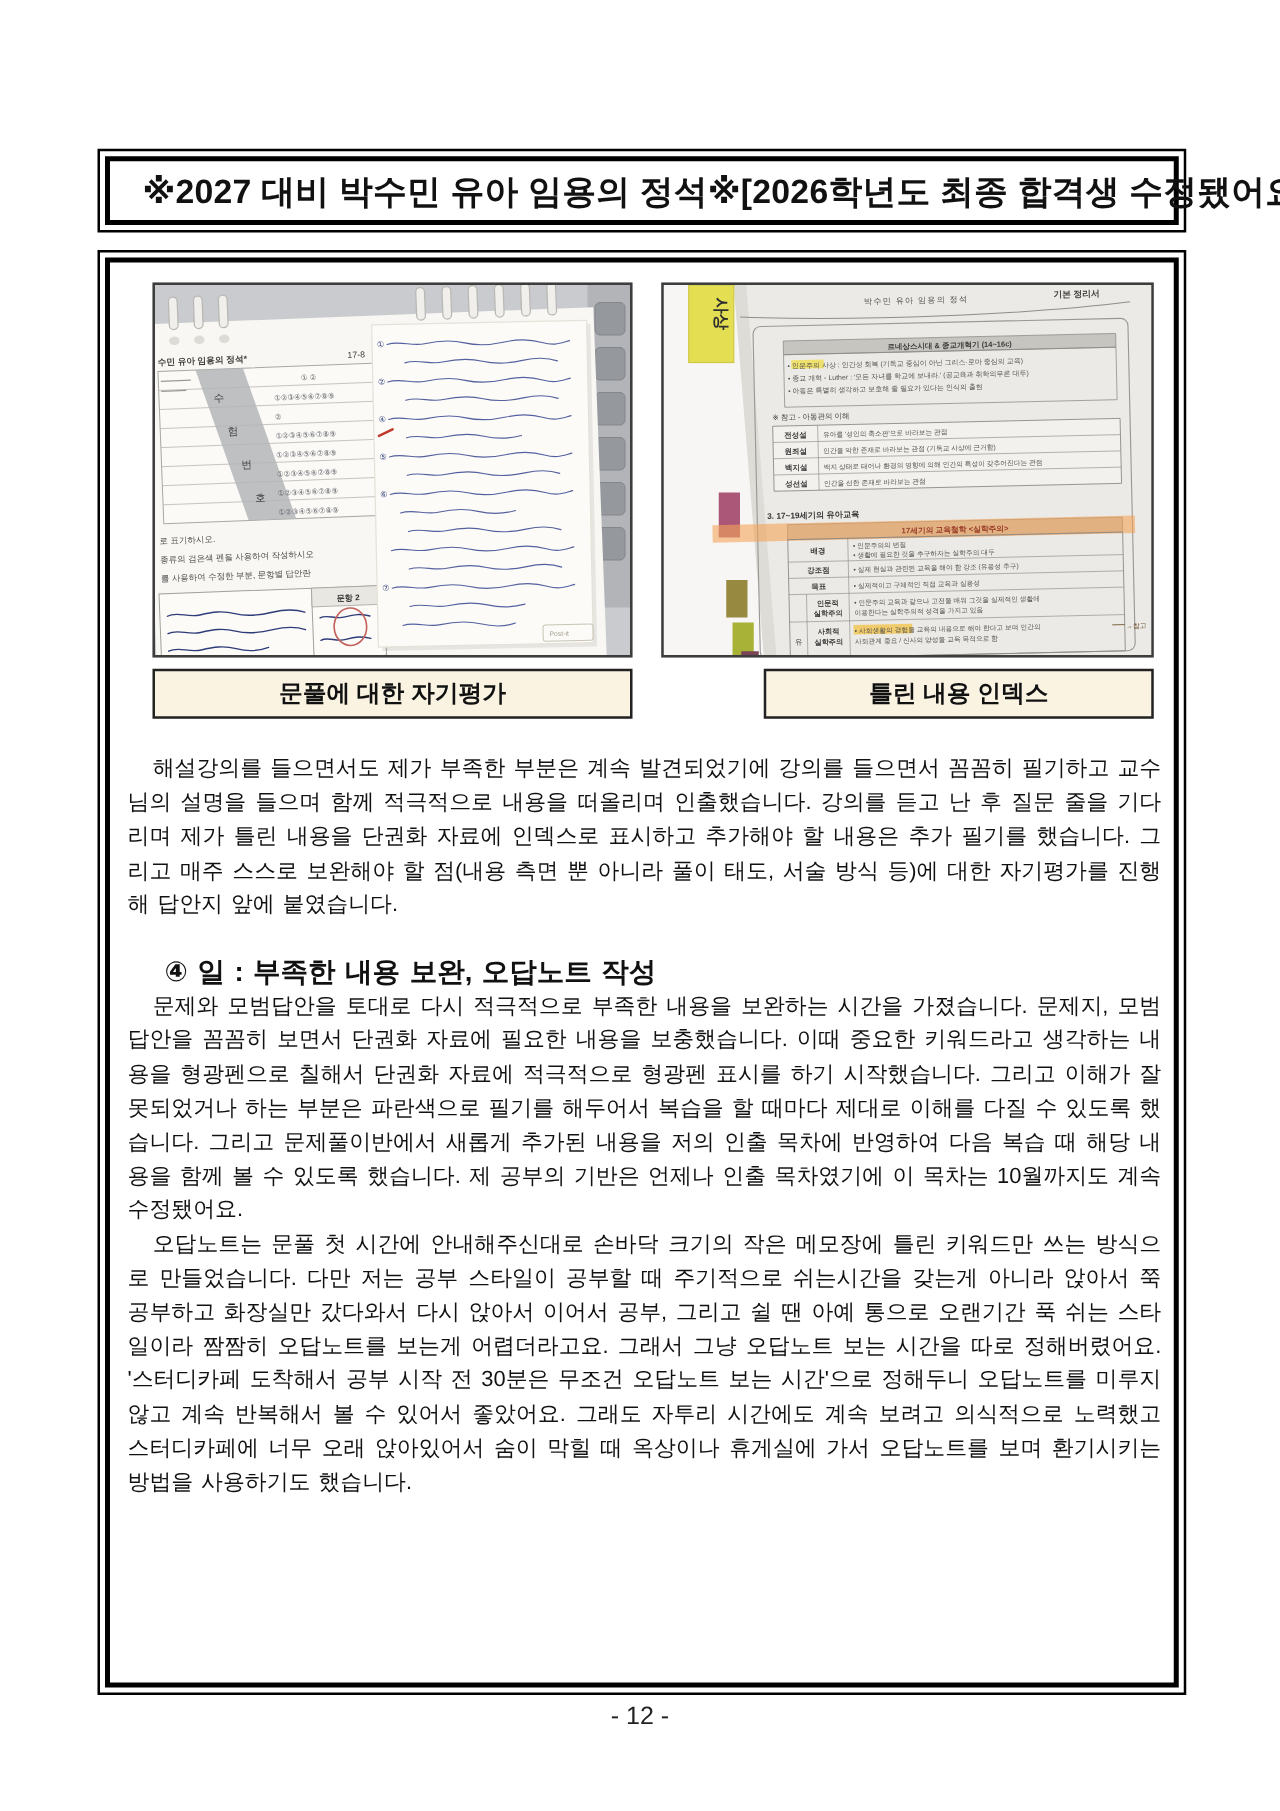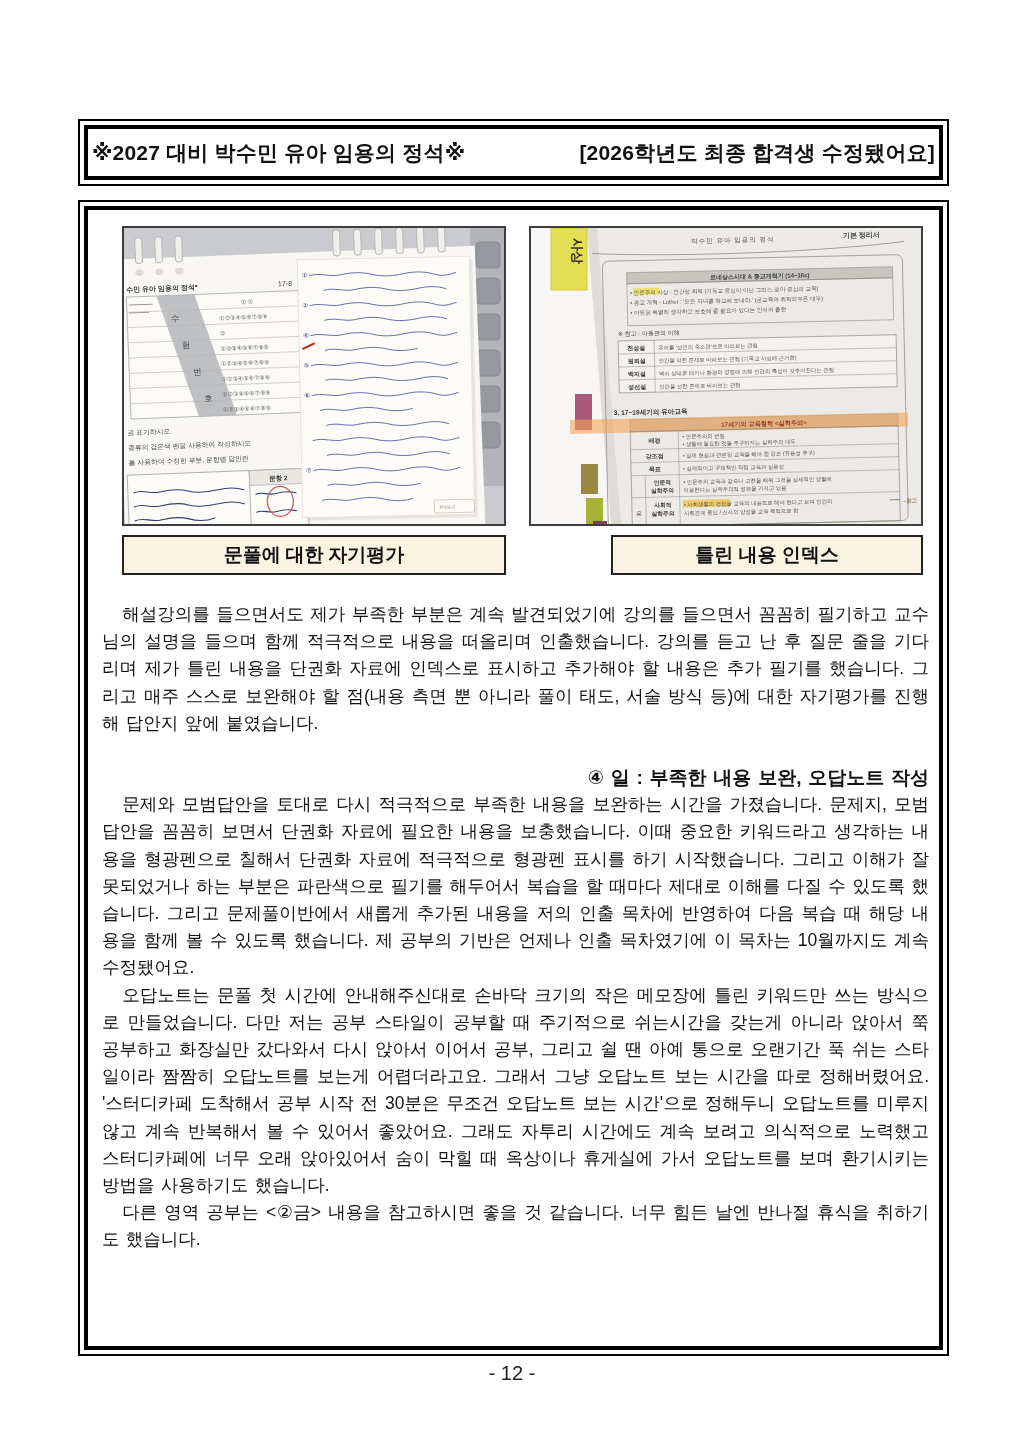--- a/index.html
+++ b/index.html
@@ -7,40 +7,40 @@
     position:relative; width:1024px; height:1449px; background:#ffffff;
     font-family:"Liberation Sans","DejaVu Sans",sans-serif; color:#111; overflow:hidden;
   }
   
   .frame { position:absolute; border:2px solid #000; padding:4px; box-sizing:border-box; background:#fff; }
   .frame-inner { border:4px solid #000; box-sizing:border-box; height:100%; }
 
   .header-box { left:78px; top:119px; width:871px; height:67px; }
   .header-inner {
     display:flex; justify-content:space-between; align-items:center;
-    padding:0 4px; font-size:21px; font-weight:bold; letter-spacing:0.2px; white-space:nowrap;
+    padding:0 26px; font-size:27px; font-weight:bold; letter-spacing:0.2px; white-space:nowrap;
   }
 
   .main-box { left:78px; top:200px; width:871px; height:1156px; }
   .main-inner { padding:16px 8px 0 10px; }
 
   .photos-row { display:flex; justify-content:space-between; padding:0 8px 0 24px; }
   .photo-frame { border:2px solid #3d3d3d; font-size:0; background:#ccc; }
   .captions-row { display:flex; justify-content:space-between; padding:0 8px 0 24px; margin-top:9px; }
   .caption-box {
     height:40px; border:2px solid #222; background:#faf3e2; box-sizing:border-box;
     display:flex; align-items:center; justify-content:center;
     font-weight:bold; font-size:19px;
   }
-  .caption-left { width:384px;font-family:Liberation Serif, serif; }
+  .caption-left { width:384px; }
   .caption-right { width:312px; }
 
   .body-text { margin:26px 2px 16px 4px; font-size:17.5px; line-height:27.2px; text-align:justify; word-spacing:1.5px; }
   .para { margin:0; text-indent:1.15em; }
-  .sec-title { margin:27px 0 0 0; font-weight:bold; font-size:19px; text-indent:1.35em; text-align:right; }
+  .sec-title { margin:27px 0 0 0; font-weight:bold; font-size:22px; text-indent:1.35em; text-align:left; }
 
   .page-num { position:absolute; top:1362px; left:0; width:100%; text-align:center; font-size:20px; color:#222; }
 
   svg text { font-family:"Liberation Sans","DejaVu Sans",sans-serif; }
   .hw { fill:none; stroke:#55619f; stroke-width:0.9; stroke-linecap:round; }
   .hw2 { fill:none; stroke:#2e3d7a; stroke-width:1.1; stroke-linecap:round; }
 </style>
 </head>
 <body>
 
@@ -266,20 +266,19 @@
       <div class="captions-row">
         <div class="caption-box caption-left">문풀에 대한 자기평가</div>
         <div class="caption-box caption-right">틀린 내용 인덱스</div>
       </div>
 
       <div class="body-text">
         <p class="para">해설강의를 들으면서도 제가 부족한 부분은 계속 발견되었기에 강의를 들으면서 꼼꼼히 필기하고 교수님의 설명을 들으며 함께 적극적으로 내용을 떠올리며 인출했습니다. 강의를 듣고 난 후 질문 줄을 기다리며 제가 틀린 내용을 단권화 자료에 인덱스로 표시하고 추가해야 할 내용은 추가 필기를 했습니다. 그리고 매주 스스로 보완해야 할 점(내용 측면 뿐 아니라 풀이 태도, 서술 방식 등)에 대한 자기평가를 진행해 답안지 앞에 붙였습니다.</p>
         <p class="sec-title">④ 일 : 부족한 내용 보완, 오답노트 작성</p>
         <p class="para">문제와 모범답안을 토대로 다시 적극적으로 부족한 내용을 보완하는 시간을 가졌습니다. 문제지, 모범답안을 꼼꼼히 보면서 단권화 자료에 필요한 내용을 보충했습니다. 이때 중요한 키워드라고 생각하는 내용을 형광펜으로 칠해서 단권화 자료에 적극적으로 형광펜 표시를 하기 시작했습니다. 그리고 이해가 잘못되었거나 하는 부분은 파란색으로 필기를 해두어서 복습을 할 때마다 제대로 이해를 다질 수 있도록 했습니다. 그리고 문제풀이반에서 새롭게 추가된 내용을 저의 인출 목차에 반영하여 다음 복습 때 해당 내용을 함께 볼 수 있도록 했습니다. 제 공부의 기반은 언제나 인출 목차였기에 이 목차는 10월까지도 계속 수정됐어요.</p>
         <p class="para">오답노트는 문풀 첫 시간에 안내해주신대로 손바닥 크기의 작은 메모장에 틀린 키워드만 쓰는 방식으로 만들었습니다. 다만 저는 공부 스타일이 공부할 때 주기적으로 쉬는시간을 갖는게 아니라 앉아서 쭉 공부하고 화장실만 갔다와서 다시 앉아서 이어서 공부, 그리고 쉴 땐 아예 통으로 오랜기간 푹 쉬는 스타일이라 짬짬히 오답노트를 보는게 어렵더라고요. 그래서 그냥 오답노트 보는 시간을 따로 정해버렸어요. '스터디카페 도착해서 공부 시작 전 30분은 무조건 오답노트 보는 시간'으로 정해두니 오답노트를 미루지 않고 계속 반복해서 볼 수 있어서 좋았어요. 그래도 자투리 시간에도 계속 보려고 의식적으로 노력했고 스터디카페에 너무 오래 앉아있어서 숨이 막힐 때 옥상이나 휴게실에 가서 오답노트를 보며 환기시키는 방법을 사용하기도 했습니다.</p>
-        <p class="para">다른 영역 공부는 &lt;②금&gt; 내용을 참고하시면 좋을 것 같습니다. 너무 힘든 날엔 반나절 휴식을 취하기도 했습니다.</p>
       </div>
 
     </div>
   </div>
 
   <div class="page-num">- 12 -</div>
 </div>
 
 </body></html>

